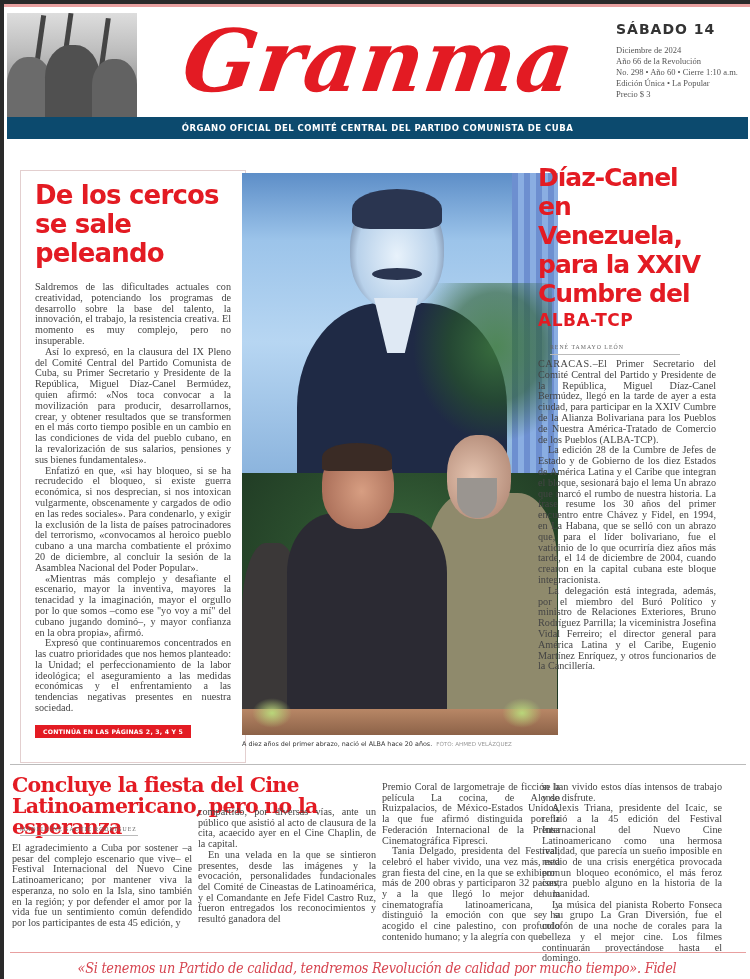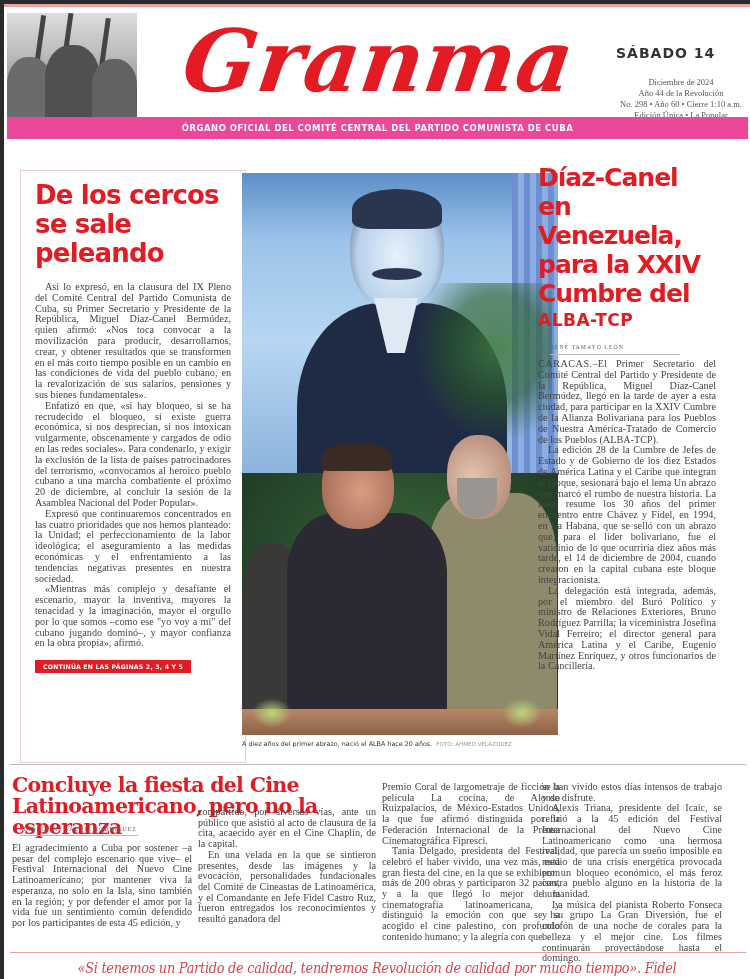--- a/index.html
+++ b/index.html
@@ -9,23 +9,23 @@
 
   
   .masthead { position: absolute; left: 0; top: 0; width: 746px; height: 112px; }
   .mast-photo { position: absolute; left: 3px; top: 6px; width: 130px; height: 104px;
      background: linear-gradient(180deg,#ddd 0%,#bbb 40%,#999 70%,#777 100%); overflow:hidden; }
   .mast-photo .fig { position:absolute; bottom:0; border-radius: 45% 45% 0 0; background:#555; }
   .mast-photo .rifle { position:absolute; width:5px; background:#444; transform: rotate(8deg); }
   .logo { position: absolute; left: 180px; top: 6px; font-family: "DejaVu Serif", serif; font-style: italic; font-weight: bold;
           font-size: 86px; line-height: 96px; color: #e31b23; letter-spacing: 1px; transform: skewX(-8deg); }
   .dateblock { position: absolute; left: 612px; top: 14px; width: 130px; }
-  .date-day { font-family: "DejaVu Sans", sans-serif; font-weight: bold; font-size: 14px; color: #333; letter-spacing: 1px; margin-top: 24px; }
+  .date-day { font-family: "DejaVu Sans", sans-serif; font-weight: bold; font-size: 14px; color: #333; letter-spacing: 1px; }
   .date-line { font-size: 8.5px; color: #555; line-height: 11px; }
-  .subbar { position: absolute; left: 3px; top: 110px; width: 741px; height: 22px; background: #ec4899; color: #fff;
+  .subbar { position: absolute; left: 3px; top: 110px; width: 741px; height: 22px; background: #0c4a6e; color: #fff;
      font-family: "DejaVu Sans", sans-serif; font-weight: bold; font-size: 8.5px; text-align: center; line-height: 22px; letter-spacing: 0.5px; }
 
   
   .left-box { position: absolute; left: 16px; top: 163px; width: 226px; height: 593px; border: 1px solid #e3cfcf; padding: 10px 14px; }
   .hl-left { font-family: "DejaVu Sans", sans-serif; color: #e31b23; font-size: 26px; line-height: 29px; letter-spacing: -0.8px; margin-bottom: 14px; }
   .body-text { font-size: 10.2px; line-height: 10.8px; text-align: justify; color: #444; hyphens: auto; }
   .body-text p { text-indent: 10px; }
   .body-text p.first { text-indent: 0; }
   .cont-btn { margin-top: 11px; display: inline-block; background: #e31b23; color: #fff; font-family: "DejaVu Sans", sans-serif; font-weight: bold;
       font-size: 6.2px; padding: 3px 8px; letter-spacing: 0.2px; }
@@ -83,38 +83,39 @@
       <div class="rifle" style="left:30px;top:2px;height:60px;"></div>
       <div class="rifle" style="left:58px;top:0;height:50px;"></div>
       <div class="rifle" style="left:95px;top:5px;height:55px;"></div>
       <div class="fig" style="left:0;width:45px;height:60px;background:#6b6b6b;"></div>
       <div class="fig" style="left:38px;width:55px;height:72px;background:#505050;"></div>
       <div class="fig" style="left:85px;width:45px;height:58px;background:#626262;"></div>
     </div>
     <div class="logo">Granma</div>
     <div class="dateblock">
       <div class="date-day">SÁBADO 14</div>
-      <div style="margin-top:16px;text-align:center;">
+      <div style="margin-top:8px;">
         <div class="date-line">Diciembre de 2024</div>
-        <div class="date-line">Año 44 de la Revolución</div>
+        <div class="date-line">Año 66 de la Revolución</div>
         <div class="date-line">No. 298 • Año 60 • Cierre 1:10 a.m.</div>
         <div class="date-line">Edición Única • La Popular</div>
         <div class="date-line">Precio $ 3</div>
       </div>
     </div>
     <div class="subbar">ÓRGANO OFICIAL DEL COMITÉ CENTRAL DEL PARTIDO COMUNISTA DE CUBA</div>
   </div>
 
   <div class="left-box">
     <h1 class="hl-left">De los cercos se sale peleando</h1>
     <div class="body-text">
+      <p class="first">Saldremos de las dificultades actuales con creatividad, potenciando los programas de desarrollo sobre la base del talento, la innovación, el trabajo, la resistencia creativa. El momento es muy complejo, pero no insuperable.</p>
       <p>Así lo expresó, en la clausura del IX Pleno del Comité Central del Partido Comunista de Cuba, su Primer Secretario y Presidente de la República, Miguel Díaz-Canel Bermúdez, quien afirmó: «Nos toca convocar a la movilización para producir, desarrollarnos, crear, y obtener resultados que se transformen en el más corto tiempo posible en un cambio en las condiciones de vida del pueblo cubano, en la revalorización de sus salarios, pensiones y sus bienes fundamentales».</p>
       <p>Enfatizó en que, «si hay bloqueo, si se ha recrudecido el bloqueo, si existe guerra económica, si nos desprecian, si nos intoxican vulgarmente, obscenamente y cargados de odio en las redes sociales». Para condenarlo, y exigir la exclusión de la lista de países patrocinadores del terrorismo, «convocamos al heroico pueblo cubano a una marcha combatiente el próximo 20 de diciembre, al concluir la sesión de la Asamblea Nacional del Poder Popular».</p>
+      <p>«Mientras más complejo y desafiante el escenario, mayor la inventiva, mayores la tenacidad y la imaginación, mayor el orgullo por lo que somos –como ese "yo voy a mí" del cubano jugando dominó–, y mayor confianza en la obra propia», afirmó.</p>
       <p>Expresó que continuaremos concentrados en las cuatro prioridades que nos hemos planteado: la Unidad; el perfeccionamiento de la labor ideológica; el aseguramiento a las medidas económicas y el enfrentamiento a las tendencias negativas presentes en nuestra sociedad.</p>
-      <p>«Mientras más complejo y desafiante el escenario, mayor la inventiva, mayores la tenacidad y la imaginación, mayor el orgullo por lo que somos –como ese "yo voy a mí" del cubano jugando dominó–, y mayor confianza en la obra propia», afirmó.</p>
     </div>
     <div class="cont-btn">CONTINÚA EN LAS PÁGINAS 2, 3, 4 Y 5</div>
   </div>
 
   <div class="photo">
     <div class="portrait-body"></div>
     <div class="portrait-head"></div>
     <div class="portrait-hair"></div>
     <div class="portrait-moust"></div>
     <div class="portrait-collar"></div>

